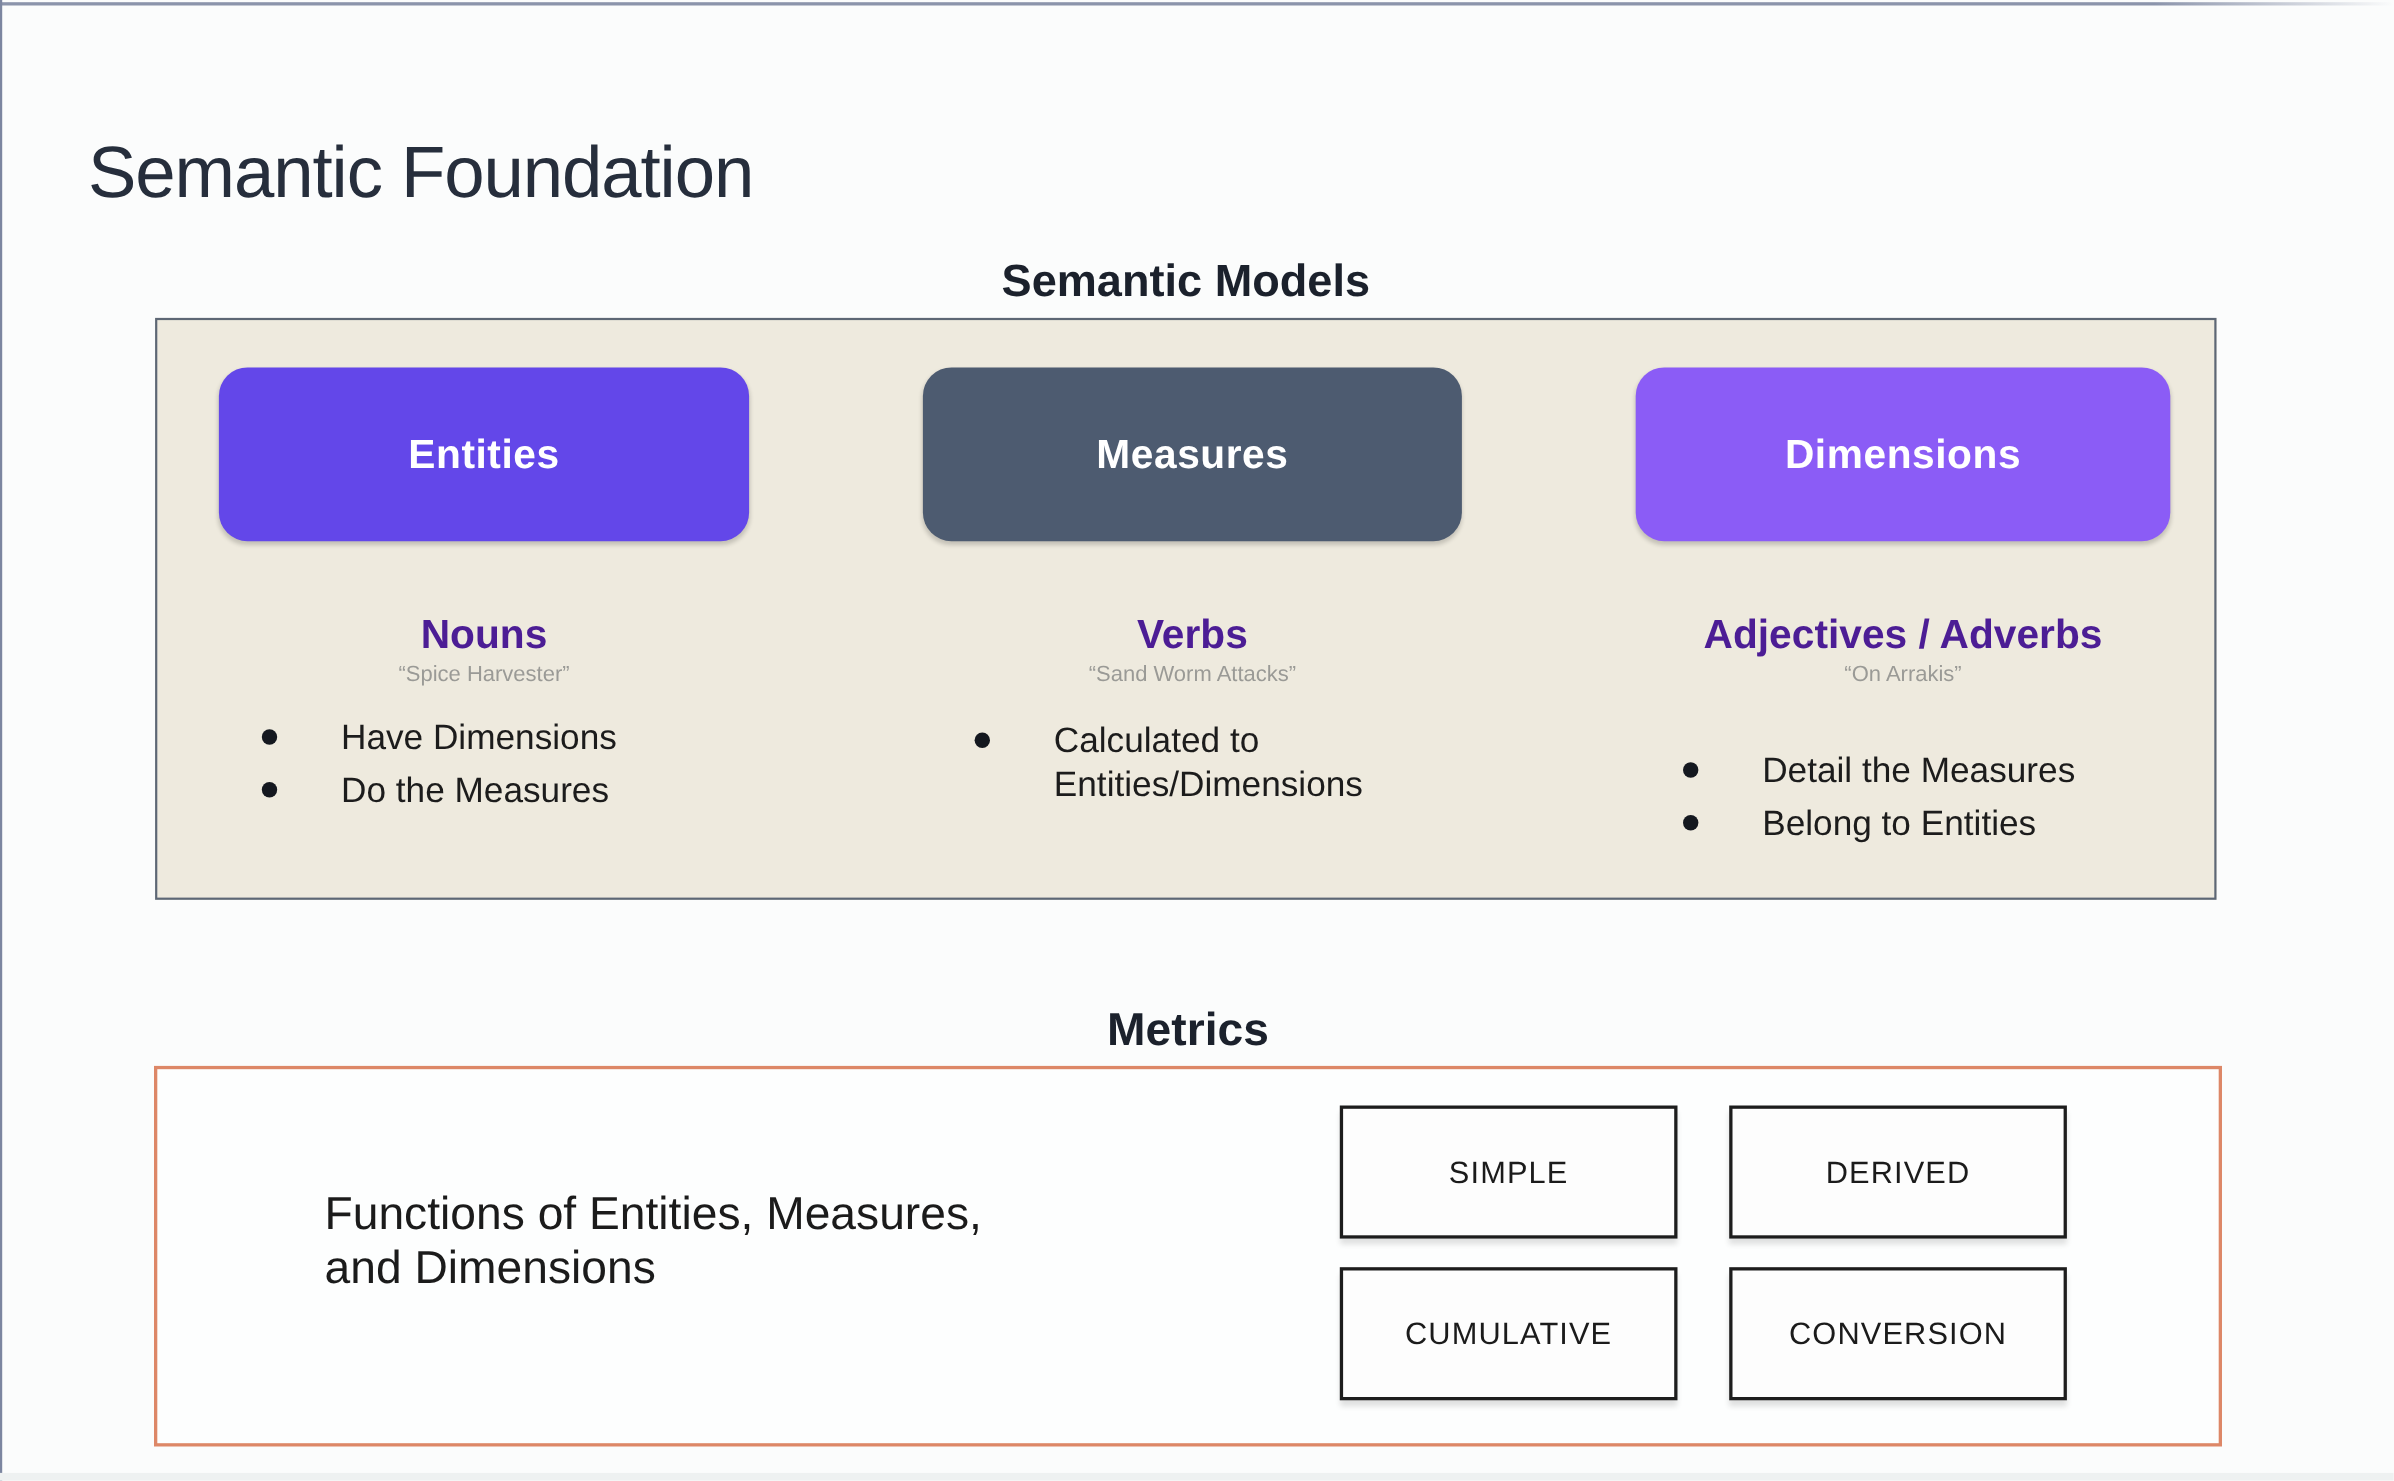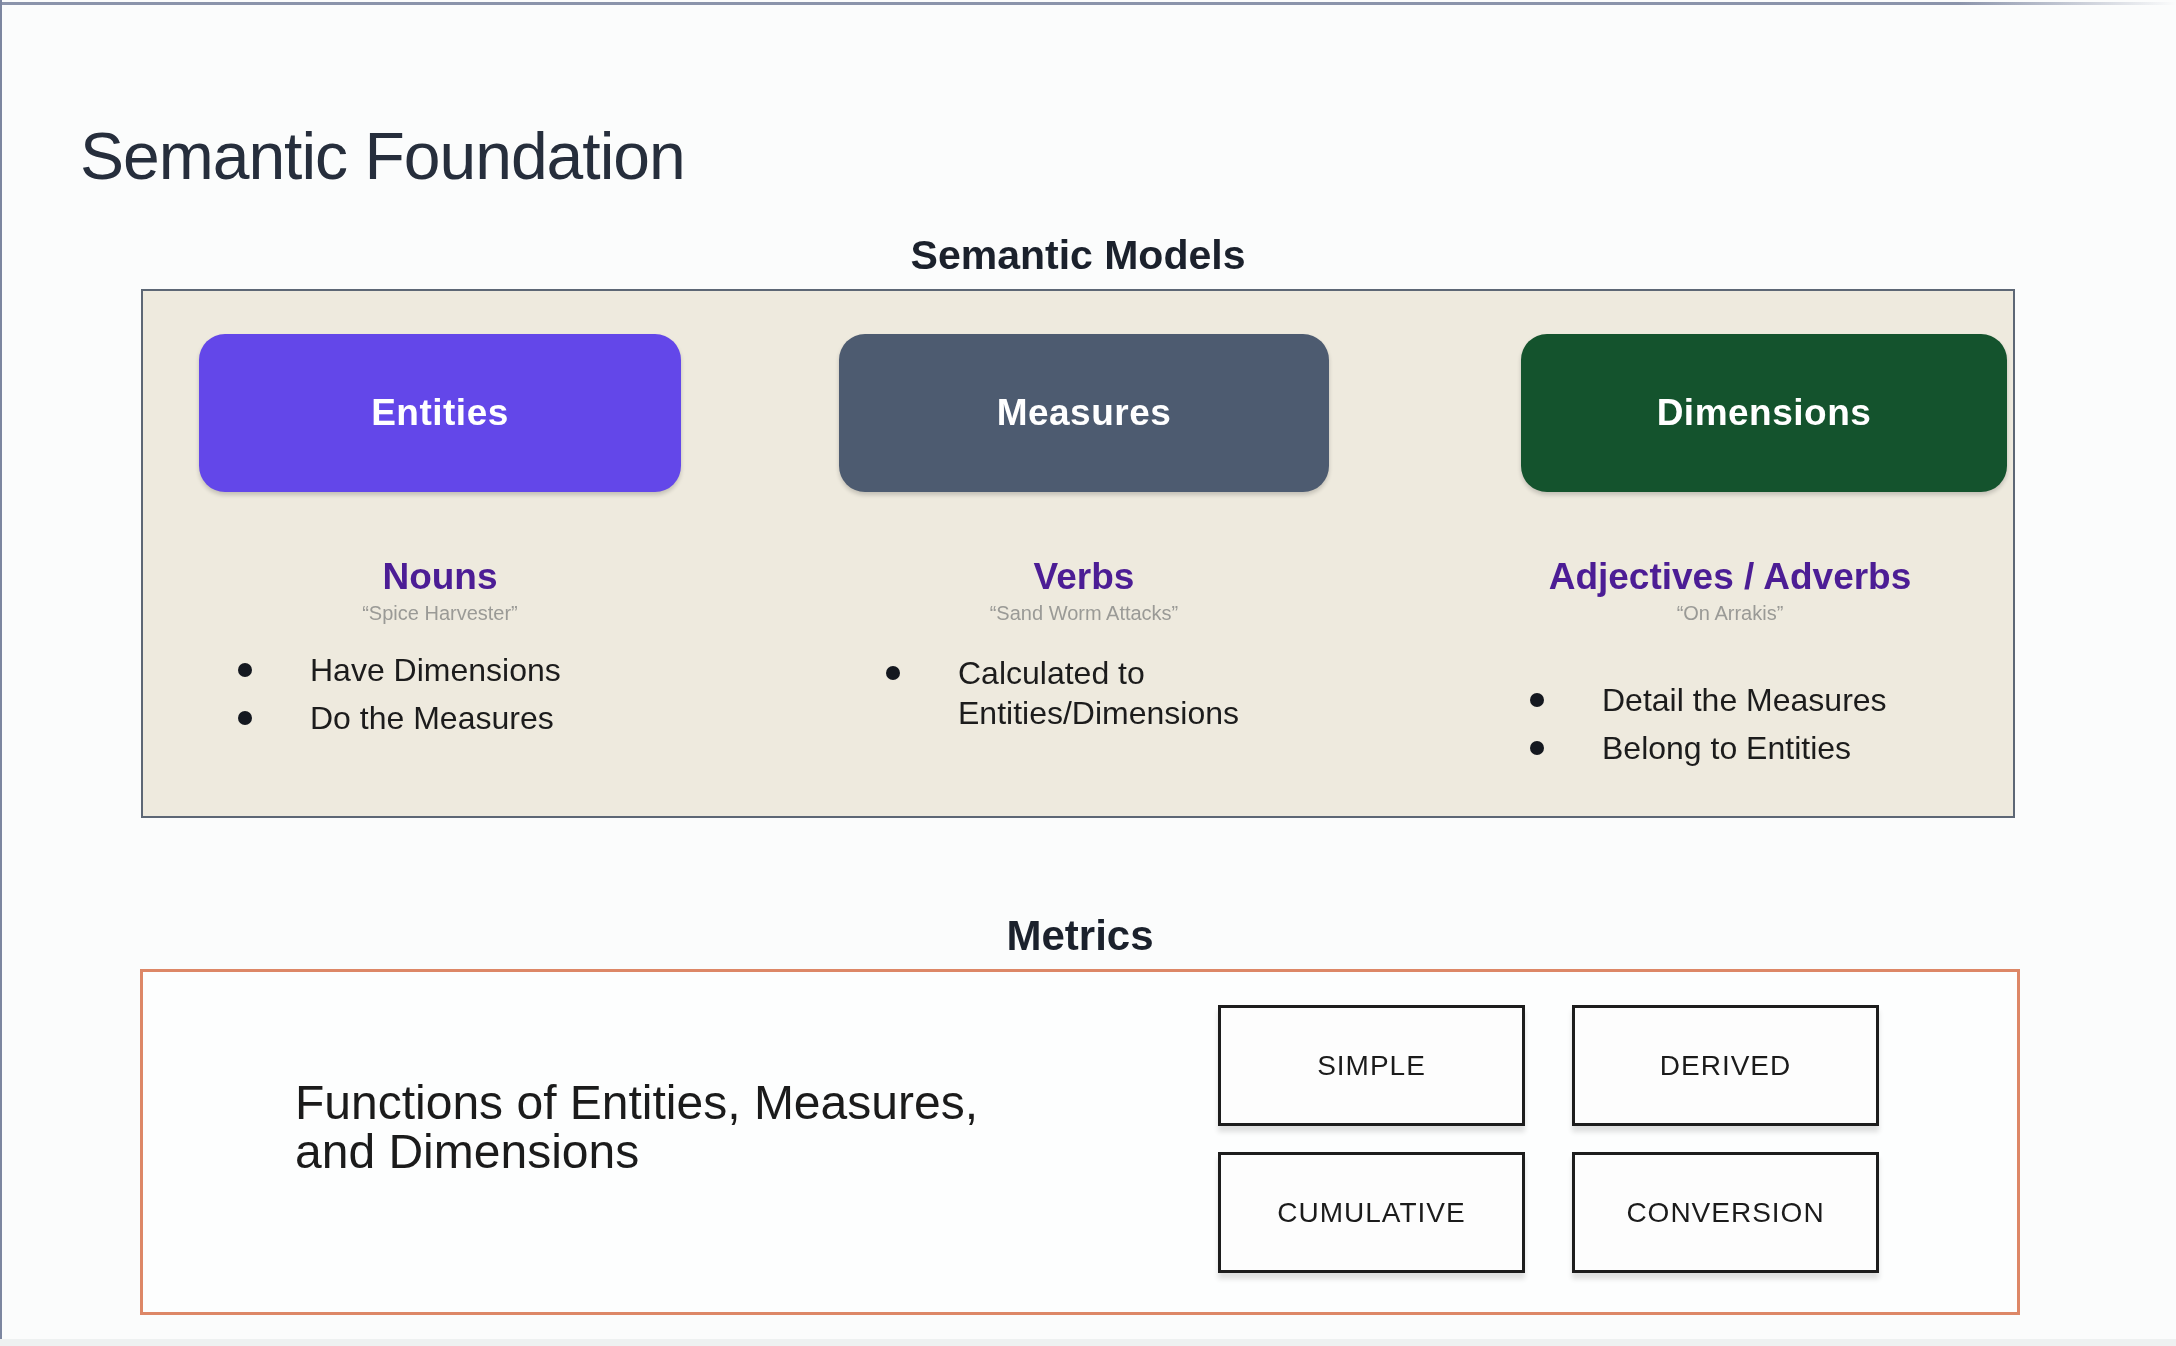--- a/index.html
+++ b/index.html
@@ -44,21 +44,21 @@
   .bullets-2{left:886px;top:653px;}
   .bullets-3{left:1530px;top:680px;}
   .bullet-item{display:flex;align-items:flex-start;}
   .bullet-dot{width:14px;height:14px;border-radius:50%;background:#14181f;margin-top:13px;flex:0 0 auto;}
   .bullet-text{margin-left:58px;line-height:40px;}
   .bullets-2 .bullet-text{width:330px;}
 
   .metrics-box{position:absolute;left:140px;top:969px;width:1880px;height:346px;
     border:3px solid #dd8767;box-sizing:border-box;background:#fdfefe;}
 
-  .metrics-desc{position:absolute;left:295px;top:1078px;font-size:48px;line-height:49px;
+  .metrics-desc{position:absolute;left:295px;top:1078px;font-size:42px;line-height:49px;
     color:#1b1b1b;white-space:pre-line;}
 
   .chip{position:absolute;width:307px;height:121px;background:#fdfdfd;
     border:3px solid #1d1d1d;box-sizing:border-box;
     display:flex;align-items:center;justify-content:center;
     font-size:28px;letter-spacing:1px;color:#1b1b1b;
     box-shadow:0 6px 5px rgba(0,0,0,.12);}
   .chip-simple{left:1218px;top:1005px;}
   .chip-derived{left:1572px;top:1005px;}
   .chip-cumulative{left:1218px;top:1152px;}
@@ -72,21 +72,21 @@
 <div class="frame-bottom"></div>
 
 <h1 class="slide-title">Semantic Foundation</h1>
 
 <div class="section-heading sm-heading">Semantic Models</div>
 
 <div class="panel"></div>
 
 <div class="model-btn btn-entities" style="background-color: rgb(99, 71, 233);">Entities</div>
 <div class="model-btn btn-measures" style="background-color: rgb(77, 91, 112);">Measures</div>
-<div class="model-btn btn-dimensions" style="background-color: #14532d; margin-left: 34px;">Dimensions</div>
+<div class="model-btn btn-dimensions" style="background-color: #8b5cf6;">Dimensions</div>
 
 <div class="col-role role-1">Nouns</div>
 <div class="col-quote quote-1">“Spice Harvester”</div>
 <div class="bullets bullets-1">
   <div class="bullet-item">
     <span class="bullet-dot"></span>
     <span class="bullet-text">Have Dimensions</span>
   </div>
   <div class="bullet-item">
     <span class="bullet-dot"></span>

